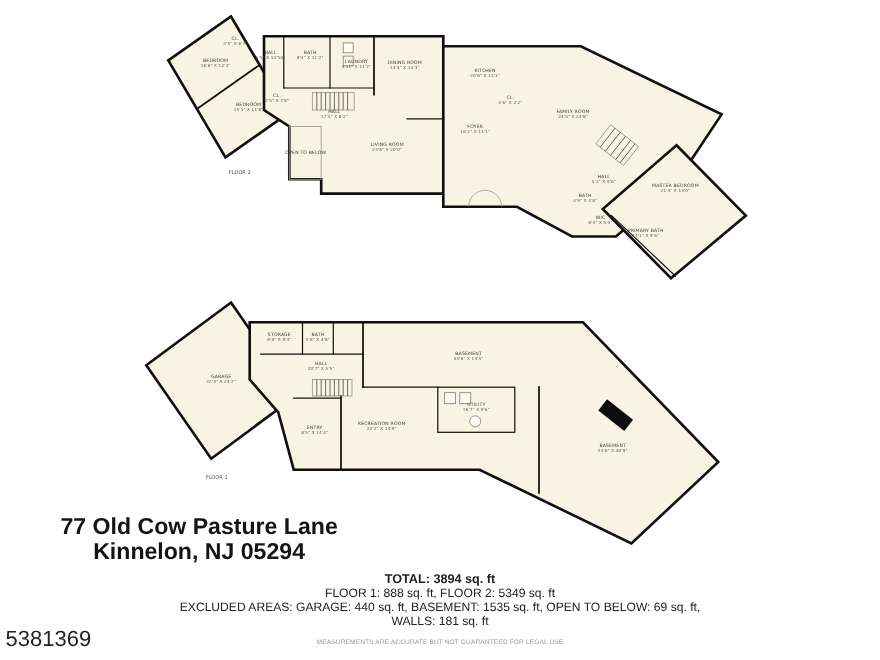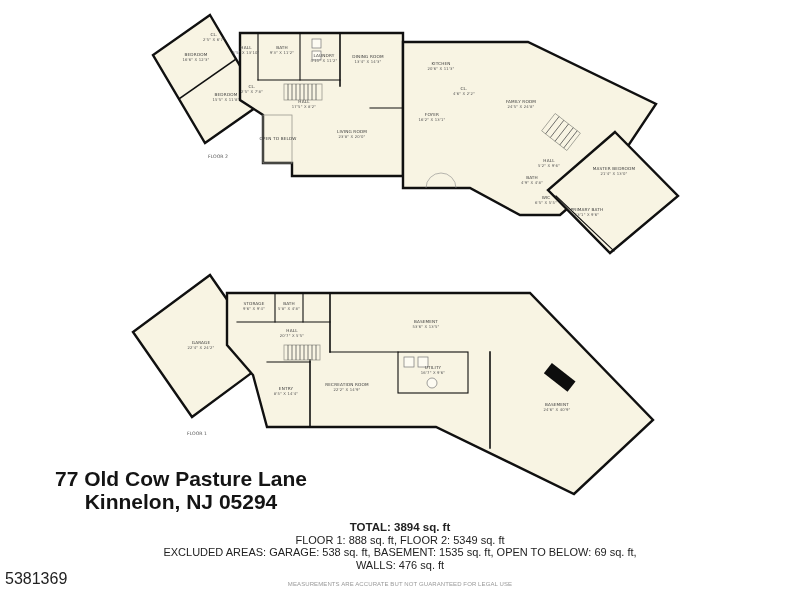--- a/index.html
+++ b/index.html
@@ -16,21 +16,21 @@
   .fireplace{fill:#0d0d0d;stroke:none;}
   .room-label{font-family:"DejaVu Sans",sans-serif;font-size:4.2px;fill:#3a3a3a;
               text-anchor:middle;letter-spacing:0.15px;}
   .room-label .dims{font-size:3.8px;fill:#555;}
   .floor-caption{font-family:"DejaVu Sans",sans-serif;font-size:4.6px;fill:#555;text-anchor:middle;}
   .address{position:absolute;left:50px;top:467px;width:262px;text-align:center;
            font-weight:bold;font-size:21px;line-height:23px;color:#141414;}
   .summary{position:absolute;left:0;top:521px;width:800px;text-align:center;
            font-size:11px;line-height:12.5px;color:#222;}
   .summary .total{font-weight:bold;font-size:11.5px;}
-  .photo-id{position:absolute;left:5px;top:570px;font-size:16px;color:#222;}
+  .photo-id{position:absolute;left:5px;top:570px;font-size:20px;color:#222;}
   .disclaimer{position:absolute;left:0;top:581px;width:800px;text-align:center;
               font-size:6px;color:#999;letter-spacing:0.1px;}
 </style>
 </head>
 <body>
 
 <div class="page">
 
   <svg width="800" height="600" viewBox="0 0 800 600">
 
@@ -156,20 +156,20 @@
   </svg>
 
   <div class="address">
     <div>77 Old Cow Pasture Lane</div>
     <div>Kinnelon, NJ 05294</div>
   </div>
 
   <div class="summary">
     <div class="total">TOTAL: 3894 sq. ft</div>
     <div>FLOOR 1: 888 sq. ft, FLOOR 2: 5349 sq. ft</div>
-    <div>EXCLUDED AREAS: GARAGE: 538 sq. ft, BASEMENT: 1535 sq. ft, OPEN TO BELOW: 69 sq. ft,</div>
-    <div>WALLS: 476 sq. ft</div>
+    <div>EXCLUDED AREAS: GARAGE: 440 sq. ft, BASEMENT: 1535 sq. ft, OPEN TO BELOW: 69 sq. ft,</div>
+    <div>WALLS: 181 sq. ft</div>
   </div>
 
   <div class="photo-id">5381369</div>
 
   <div class="disclaimer">MEASUREMENTS ARE ACCURATE BUT NOT GUARANTEED FOR LEGAL USE</div>
 </div>
 
 </body></html>

